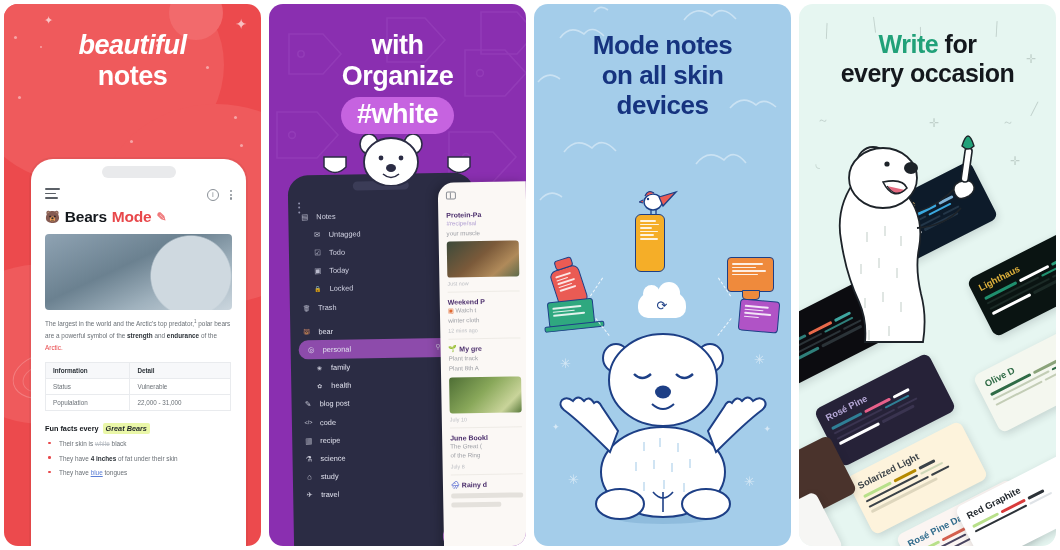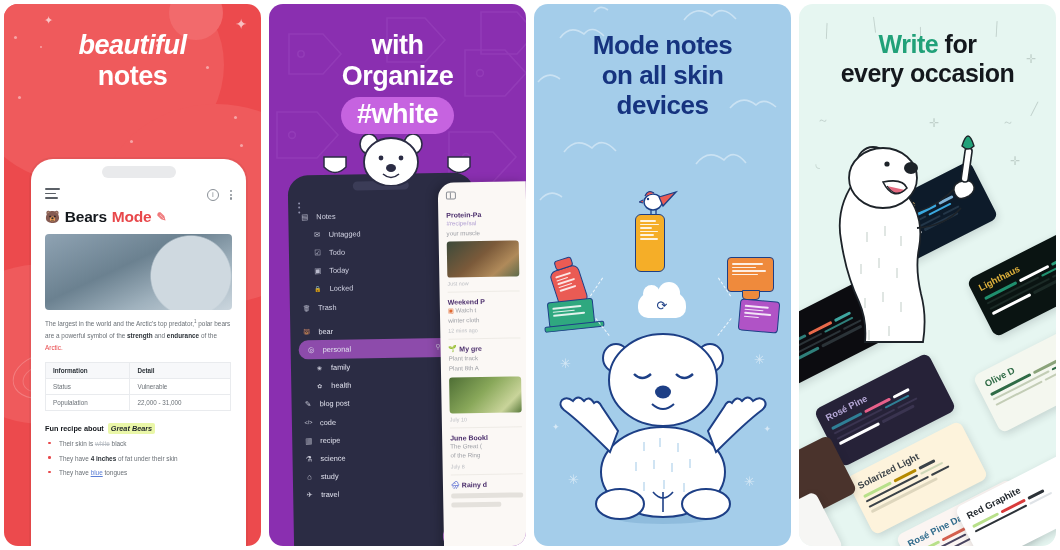--- a/index.html
+++ b/index.html
@@ -296,21 +296,21 @@
           <td>Status</td>
           <td>Vulnerable</td>
         </tr>
         <tr>
           <td>Populalation</td>
           <td>22,000 - 31,000</td>
         </tr>
       </tbody>
         </table>
       <div class="funfacts">
-        <span>Fun recipe about</span>
+        <span>Fun facts every</span>
         <span class="mark">Great Bears</span>
       </div>
       <ul class="bullets">
         <li><span>Their skin is </span><span class="st">white</span><span> black</span></li>
         <li><span>They have </span><b>4 inches</b><span> of fat under their skin</span></li>
         <li><span>They have </span><span class="ul">blue</span><span> tongues</span></li>
       </ul>
     </div>
   </div>
 

